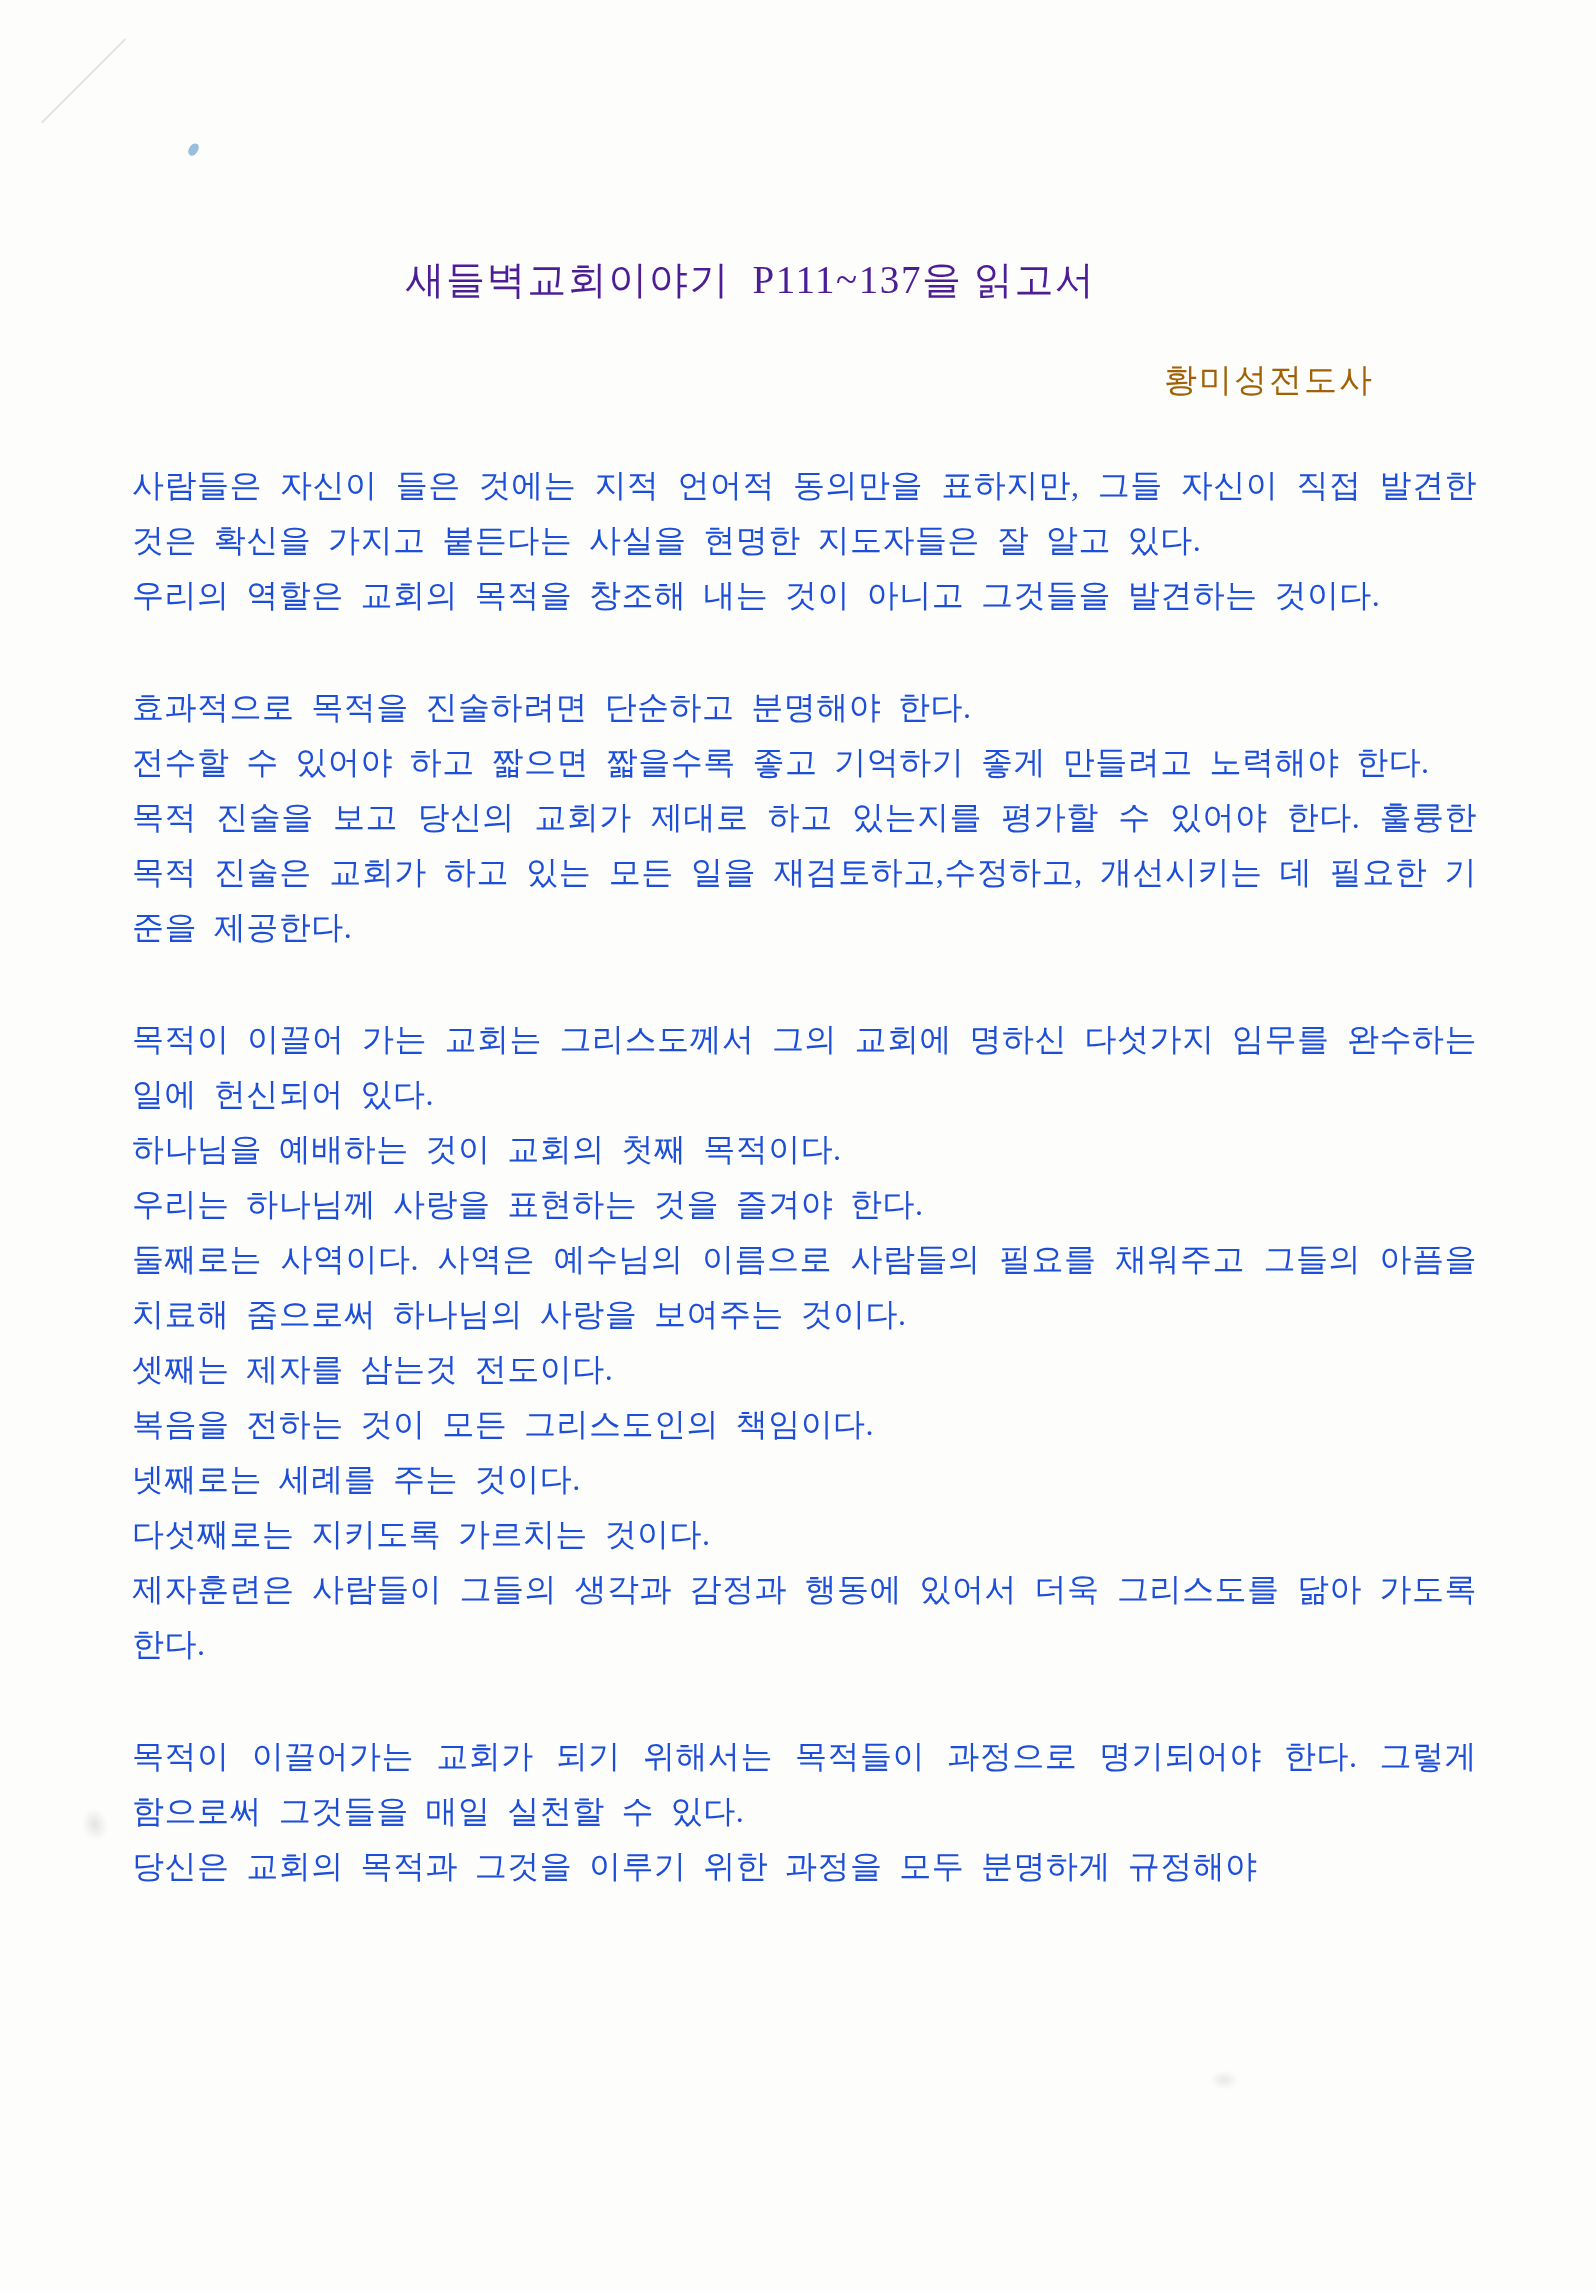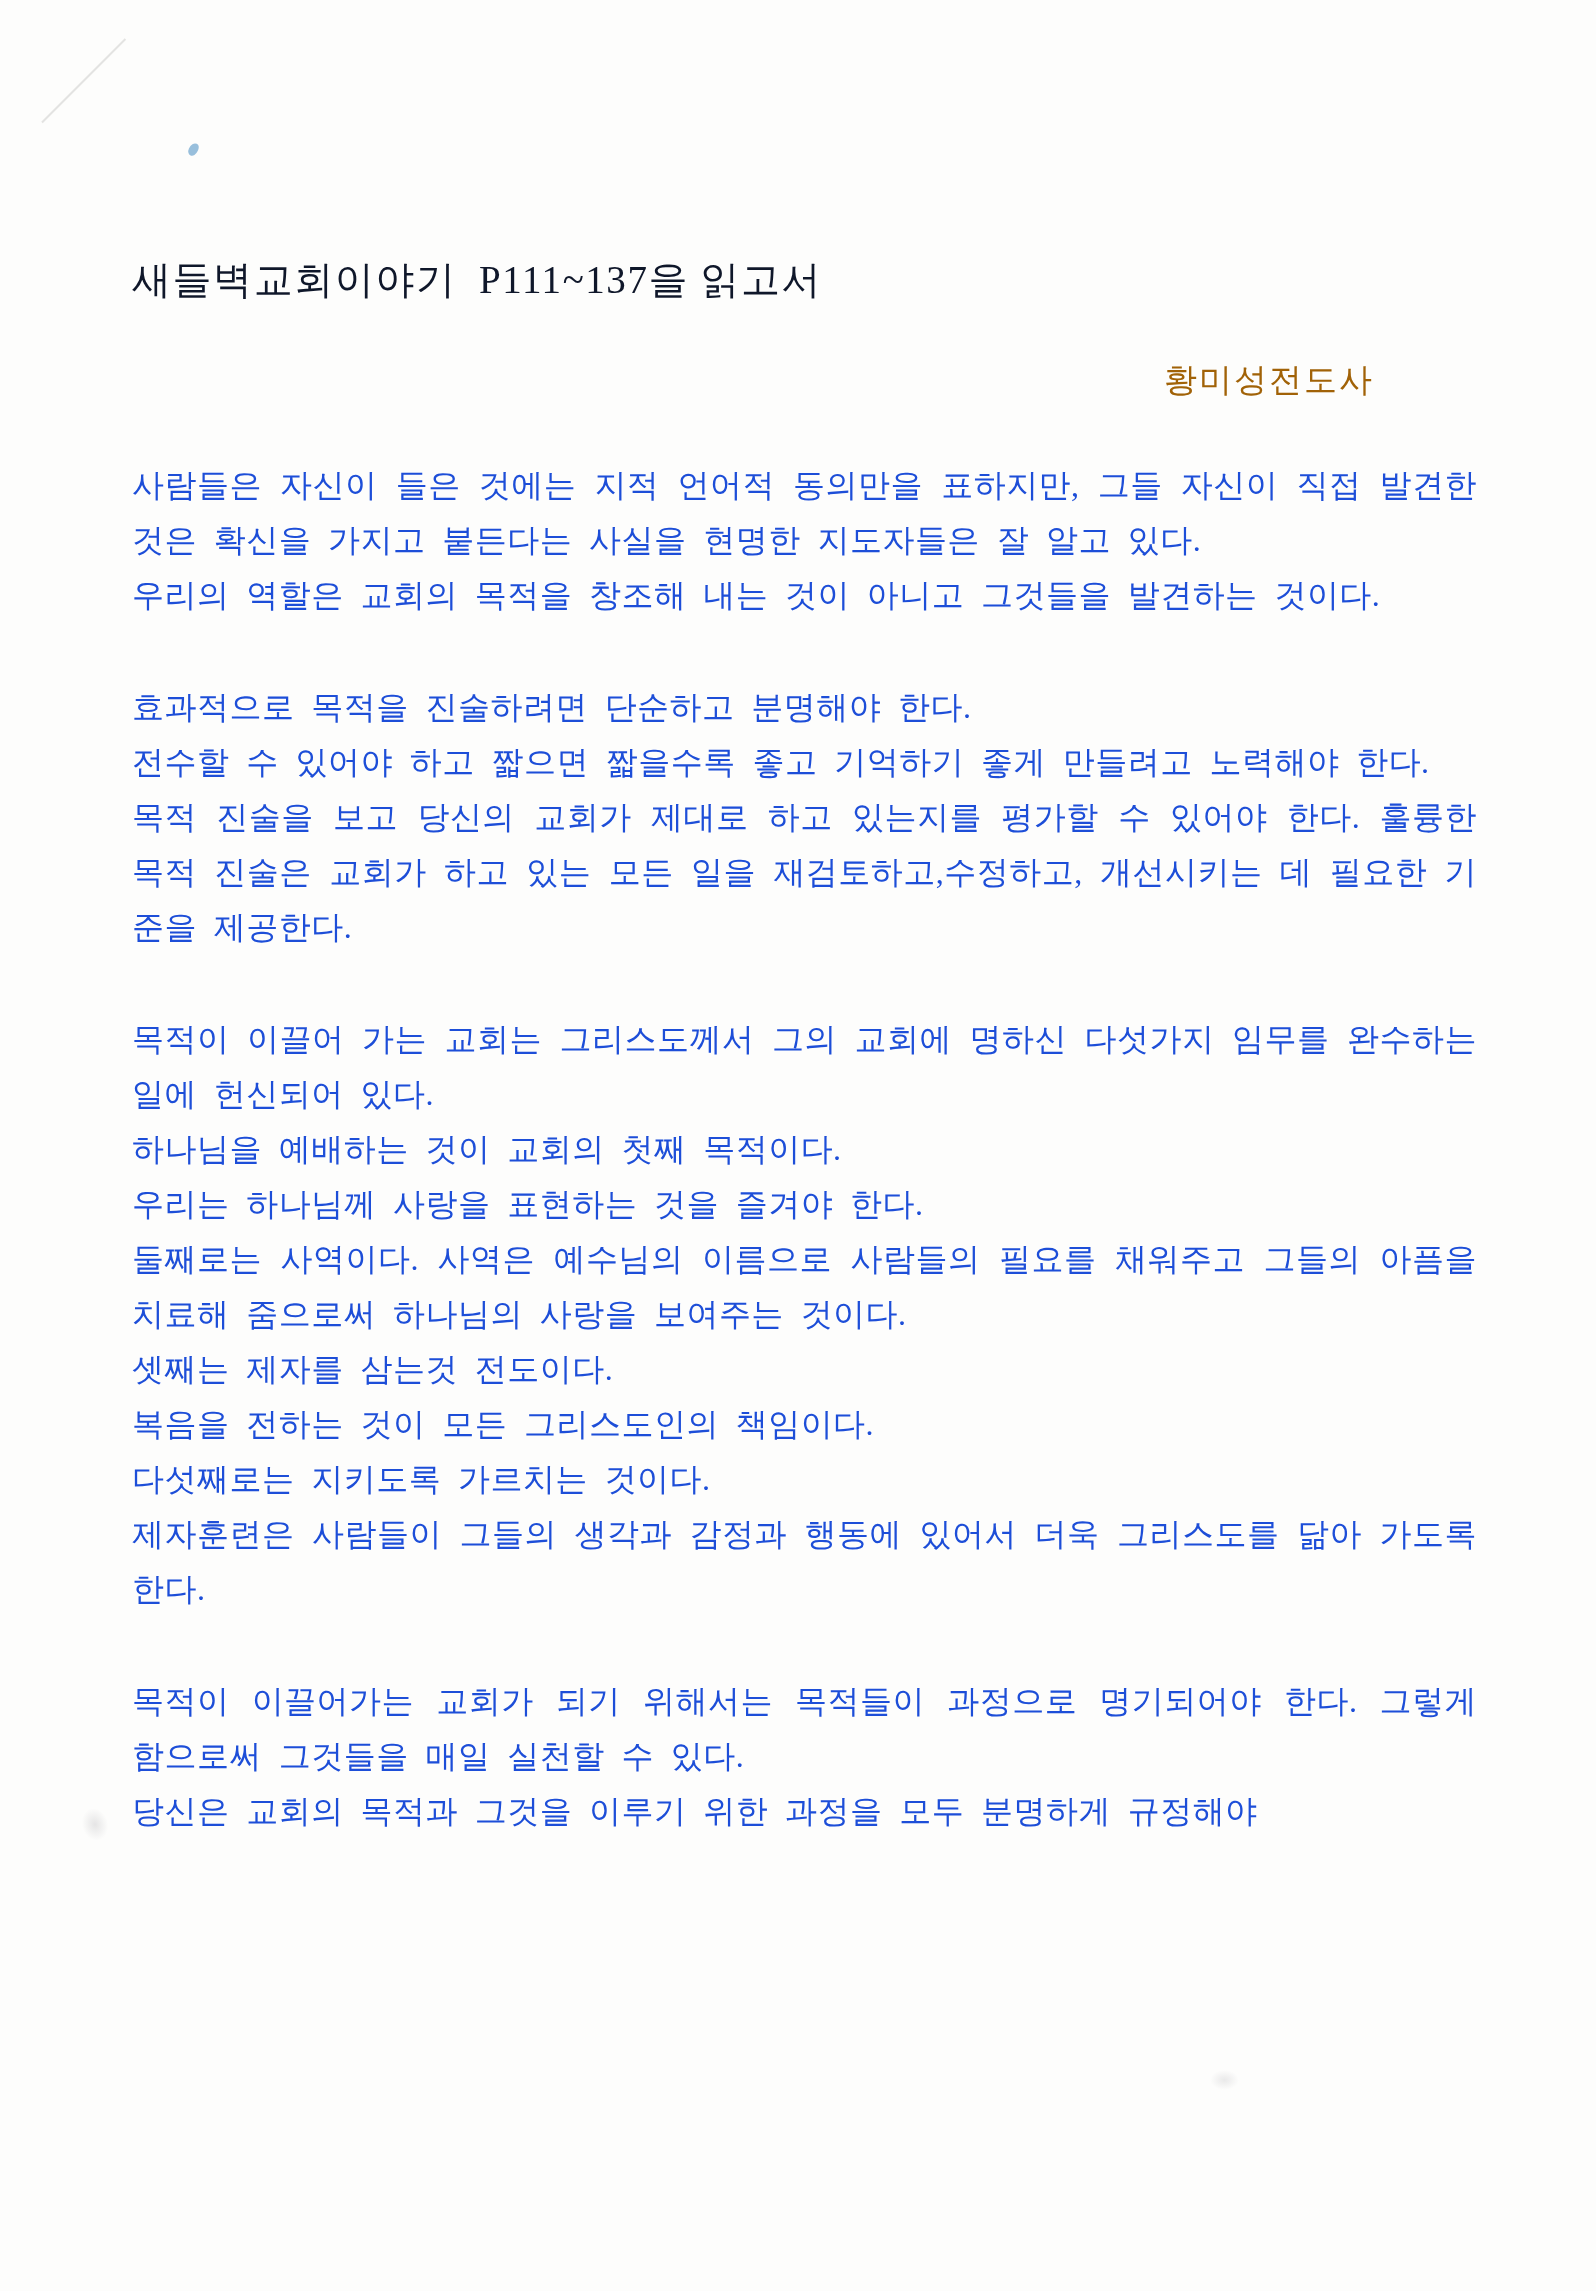--- a/index.html
+++ b/index.html
@@ -13,23 +13,24 @@
     color:#434147;
   }
   .content{
     position:absolute;left:132px;top:0;width:1345px;
   }
   .doc-title{
     margin:253px 0 0 0;
     padding-right:108px;
     font-size:39px;
     font-weight:500;
+    text-align:center;
     letter-spacing:0.04em;
     white-space:pre-wrap;
-    color:#0f172a;
+    color:#4c1d95;
   }
   .doc-author{
     margin-top:51px;
     padding-right:103px;
     text-align:right;
     font-size:33px;
     letter-spacing:0.06em;
     color:#a16207;
   }
   .doc-body{
@@ -94,20 +95,21 @@
           <p class="sentence">전수할 수 있어야 하고 짧으면 짧을수록 좋고 기억하기 좋게 만들려고 노력해야 한다.</p>
           <p class="sentence">목적 진술을 보고 당신의 교회가 제대로 하고 있는지를 평가할 수 있어야 한다. 훌륭한 목적 진술은 교회가 하고 있는 모든 일을 재검토하고,수정하고, 개선시키는 데 필요한 기준을 제공한다.</p>
         </div>
         <div class="section">
           <p class="sentence">목적이 이끌어 가는 교회는 그리스도께서 그의 교회에 명하신 다섯가지 임무를 완수하는 일에 헌신되어 있다.</p>
           <p class="sentence">하나님을 예배하는 것이 교회의 첫째 목적이다.</p>
           <p class="sentence">우리는 하나님께 사랑을 표현하는 것을 즐겨야 한다.</p>
           <p class="sentence">둘째로는 사역이다. 사역은 예수님의 이름으로 사람들의 필요를 채워주고 그들의 아픔을 치료해 줌으로써 하나님의 사랑을 보여주는 것이다.</p>
           <p class="sentence">셋째는 제자를 삼는것 전도이다.</p>
           <p class="sentence">복음을 전하는 것이 모든 그리스도인의 책임이다.</p>
+          <p class="sentence">넷째로는 세례를 주는 것이다.</p>
           <p class="sentence">다섯째로는 지키도록 가르치는 것이다.</p>
           <p class="sentence">제자훈련은 사람들이 그들의 생각과 감정과 행동에 있어서 더욱 그리스도를 닮아 가도록 한다.</p>
         </div>
         <div class="section">
           <p class="sentence">목적이 이끌어가는 교회가 되기 위해서는 목적들이 과정으로 명기되어야 한다. 그렇게 함으로써 그것들을 매일 실천할 수 있다.</p>
           <p class="sentence">당신은 교회의 목적과 그것을 이루기 위한 과정을 모두 분명하게 규정해야</p>
         </div>
       </div>
   </div>
 </div>

